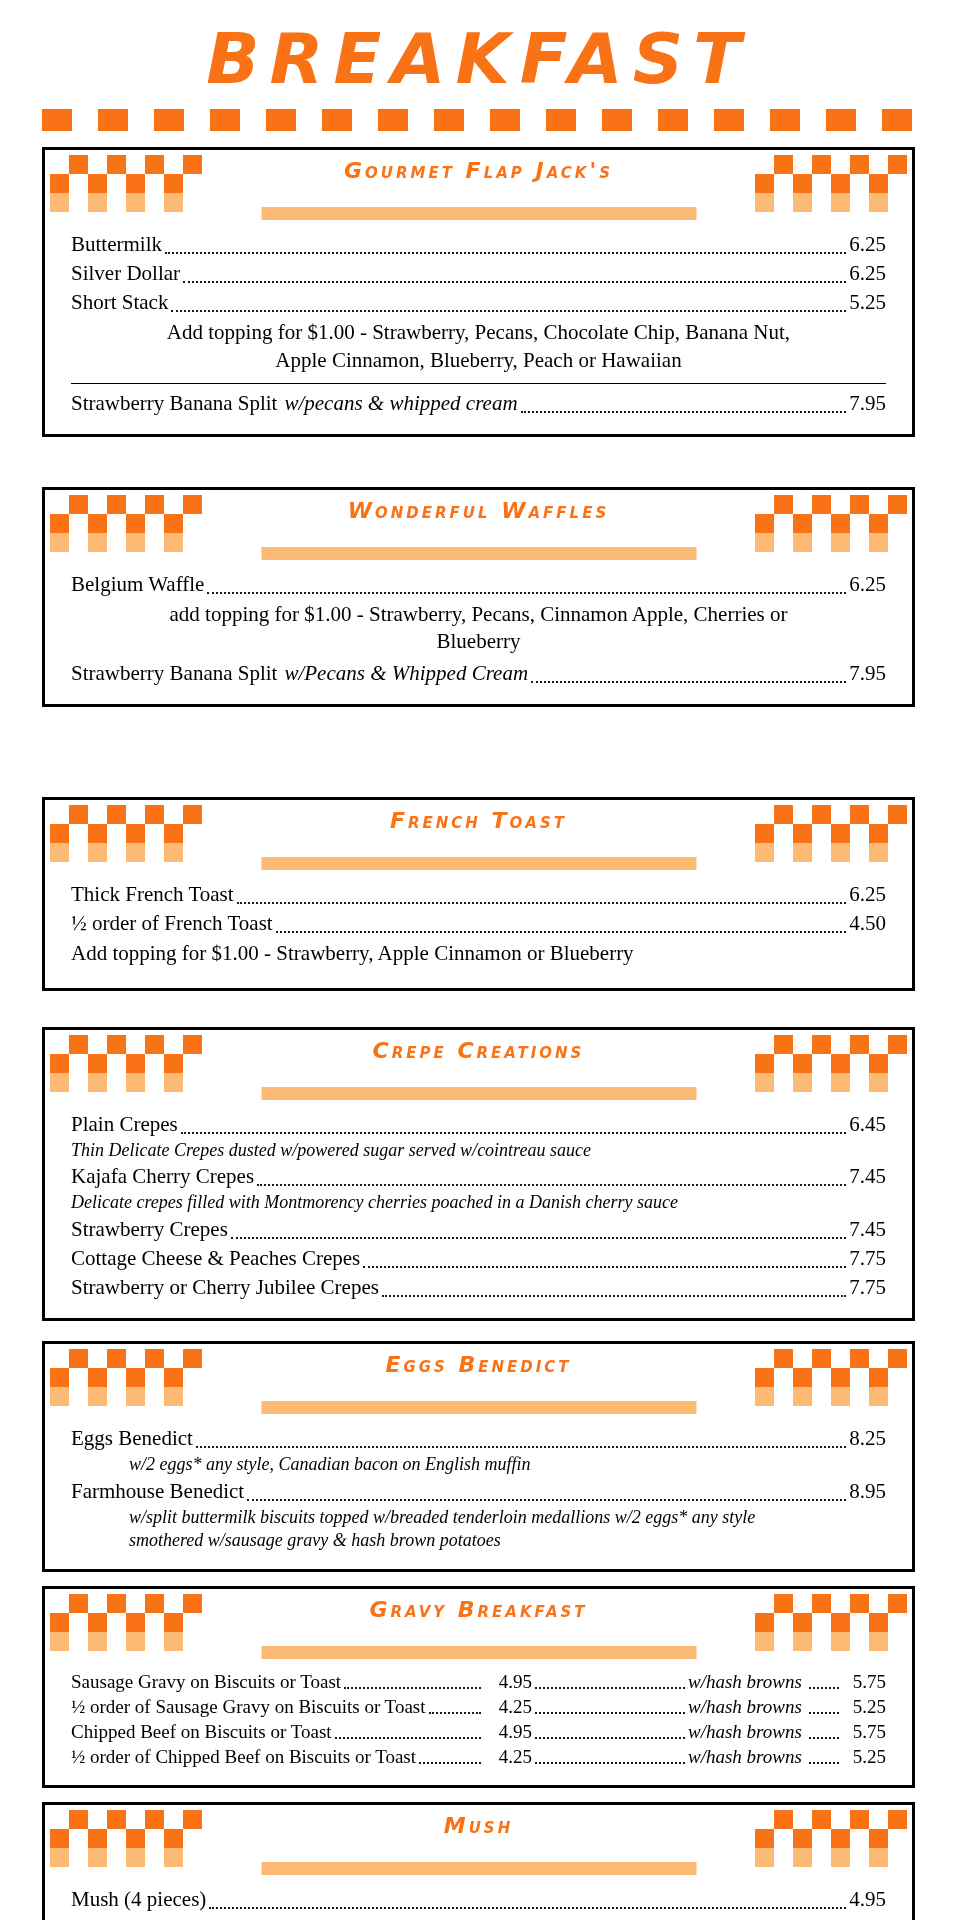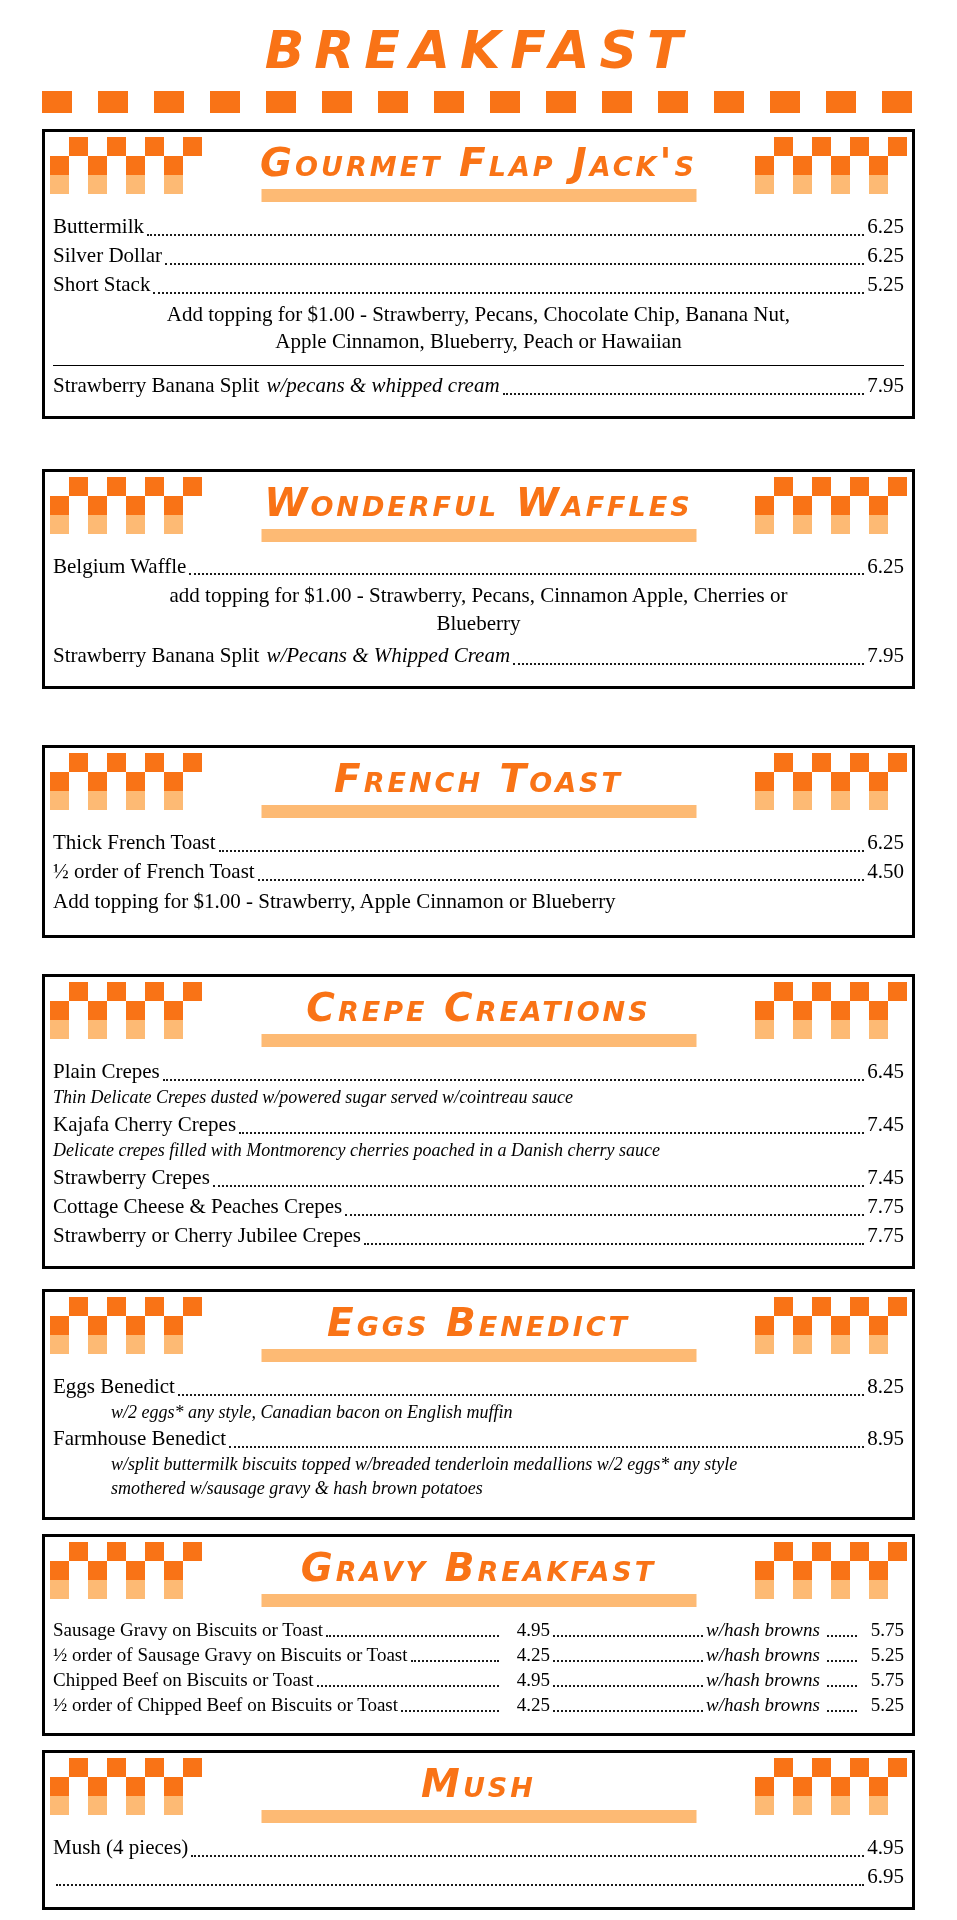--- a/index.html
+++ b/index.html
@@ -2,31 +2,31 @@
 <html style="--accent: #F97316; --accent_light: #FDBA74; --advisory: #C40000;"><head>
 <meta charset="utf-8">
 <style>
   * { margin:0; padding:0; box-sizing:border-box; }
   html,body { background:#fff; }
   body { font-family:"Liberation Serif", serif; color:#000; }
   .page { width:957px; height:1920px; margin:0 auto; padding:24px 42px 0; background:#fff; overflow:hidden; }
 
   .main-title {
     font-family:"DejaVu Sans", sans-serif; font-weight:bold; font-style:italic;
-    color:var(--accent); text-align:center; font-size:52px; letter-spacing:10px;
+    color:var(--accent); text-align:center; font-size:70px; letter-spacing:10px;
     line-height:1.02; margin-bottom:14px;
   }
   .title-band {
     height:22px; margin-bottom:16px;
     background:repeating-linear-gradient(90deg, var(--accent) 0 30px, transparent 30px 56px);
   }
 
   .section { border:3px solid #000; background:#fff; }
   #sections .section:nth-child(1){ margin-bottom:50px; }
-  #sections .section:nth-child(2){ margin-bottom:56px; }
+  #sections .section:nth-child(2){ margin-bottom:90px; }
   #sections .section:nth-child(3){ margin-bottom:36px; }
   #sections .section:nth-child(4){ margin-bottom:20px; }
   #sections .section:nth-child(5){ margin-bottom:14px; }
   #sections .section:nth-child(6){ margin-bottom:14px; }
   #sections .section:nth-child(7){ margin-bottom:10px; }
 
   .sec-header { position:relative; height:78px; }
   .checker { position:absolute; top:5px; width:152px; height:57px; }
   .checker.left { left:5px; }
   .checker.right { right:5px; }
@@ -35,29 +35,29 @@
     background:repeating-conic-gradient(var(--accent) 0 25%, #fff 0 50%);
     background-size:38px 38px;
   }
   .checker .lo {
     height:19px;
     background:repeating-linear-gradient(90deg, var(--accent_light) 0 19px, #fff 19px 38px);
   }
   .sec-title {
     position:absolute; top:8px; left:160px; right:160px; text-align:center;
     font-family:"DejaVu Sans", sans-serif; font-weight:bold; font-style:italic;
-    font-variant:small-caps; color:var(--accent); font-size:39px; letter-spacing:3px;
+    font-variant:small-caps; color:var(--accent); font-size:22px; letter-spacing:3px;
     white-space:nowrap;
   }
   .sec-underbar {
     position:absolute; bottom:8px; left:50%; transform:translateX(-50%);
     width:435px; height:13px; background:var(--accent_light);
   }
 
-  .sec-body { padding:2px 8px 16px; font-size:21px; }
+  .sec-body { padding:2px 26px 16px; font-size:21px; }
   .row { display:flex; align-items:flex-end; line-height:1.38; }
   .name { white-space:nowrap; }
   .suffix { font-style:italic; font-size:21px; margin-left:7px; }
   .dots { flex:1 1 auto; min-width:12px; border-bottom:2px dotted #1a1a1a; margin:0 3px 5px; }
   .price { white-space:nowrap; }
 
   .note { font-size:21px; line-height:1.3; margin:2px 0 4px; }
   .note.center { text-align:center; max-width:660px; margin-left:auto; margin-right:auto; }
   .note.left { text-align:left; }
 

